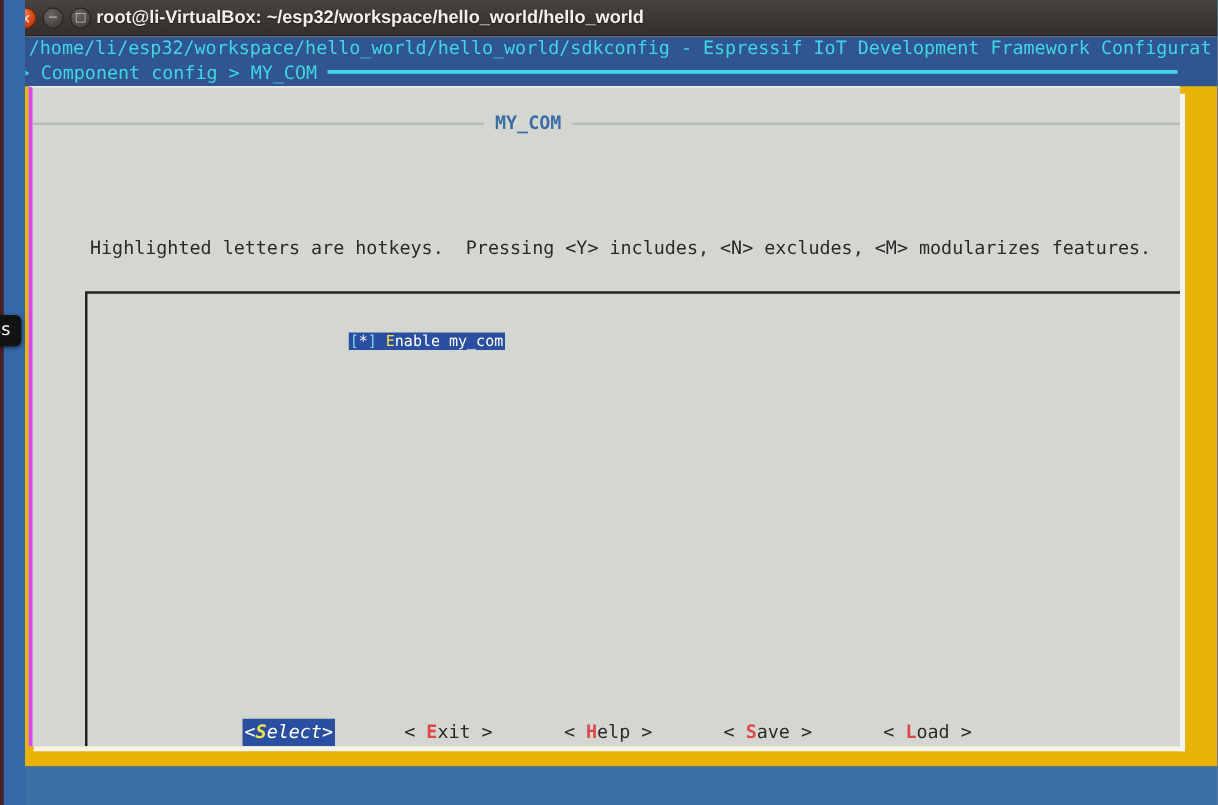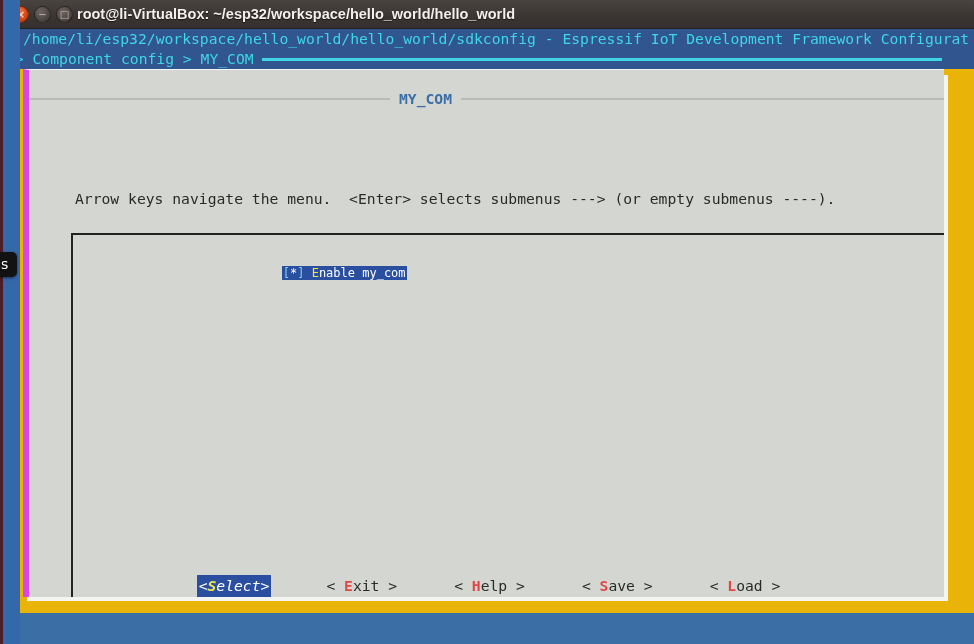--- a/index.html
+++ b/index.html
@@ -131,21 +131,21 @@
     margin-bottom: 2px;
   }
 
   
   .dialog {
     position: absolute;
     left: 20px; top: 40px;
     width: 921px; height: 528px;
     background: #d4d7d1;
     border-top: 1px solid #f4f5f3;
-    border-left: 6px solid #d946ef;
+    border-left: 3px solid #d946ef;
     box-sizing: border-box;
     overflow: hidden;
   }
   .dialog-shadow-r {
     position: absolute;
     left: 941px; top: 46px;
     width: 4px; height: 526px;
     background: #f4f5f3;
   }
   .dialog-shadow-b {
@@ -293,21 +293,20 @@
 
       <div class="dialog">
 
         <div class="frame-title-row">
           <div class="frame-rule" style="max-width:361px;"></div>
           <div class="frame-title">MY_COM</div>
           <div class="frame-rule"></div>
         </div>
 
         <div class="help-block">
-          <div class="help-line">Arrow keys navigate the menu.  &lt;Enter&gt; selects submenus ---&gt; (or empty submenus ----).</div>
           <div class="help-line">Highlighted letters are hotkeys.  Pressing &lt;Y&gt; includes, &lt;N&gt; excludes, &lt;M&gt; modularizes features.</div>
           <div class="help-line">Press &lt;Esc&gt;&lt;Esc&gt; to exit, &lt;?&gt; for Help, &lt;/&gt; for Search.  Legend: [*] built-in  [ ] excluded</div>
           <div class="help-line">&lt;M&gt; module  &lt; &gt; module capable</div>
         </div>
 
         <div class="listbox">
           <div class="list-row">
             <span class="row-sel"><span class="brk">[</span><span class="star">*</span><span class="brk">]</span><span> </span><span class="hot">E</span><span>nable my_com</span></span>
           </div>
         </div>

